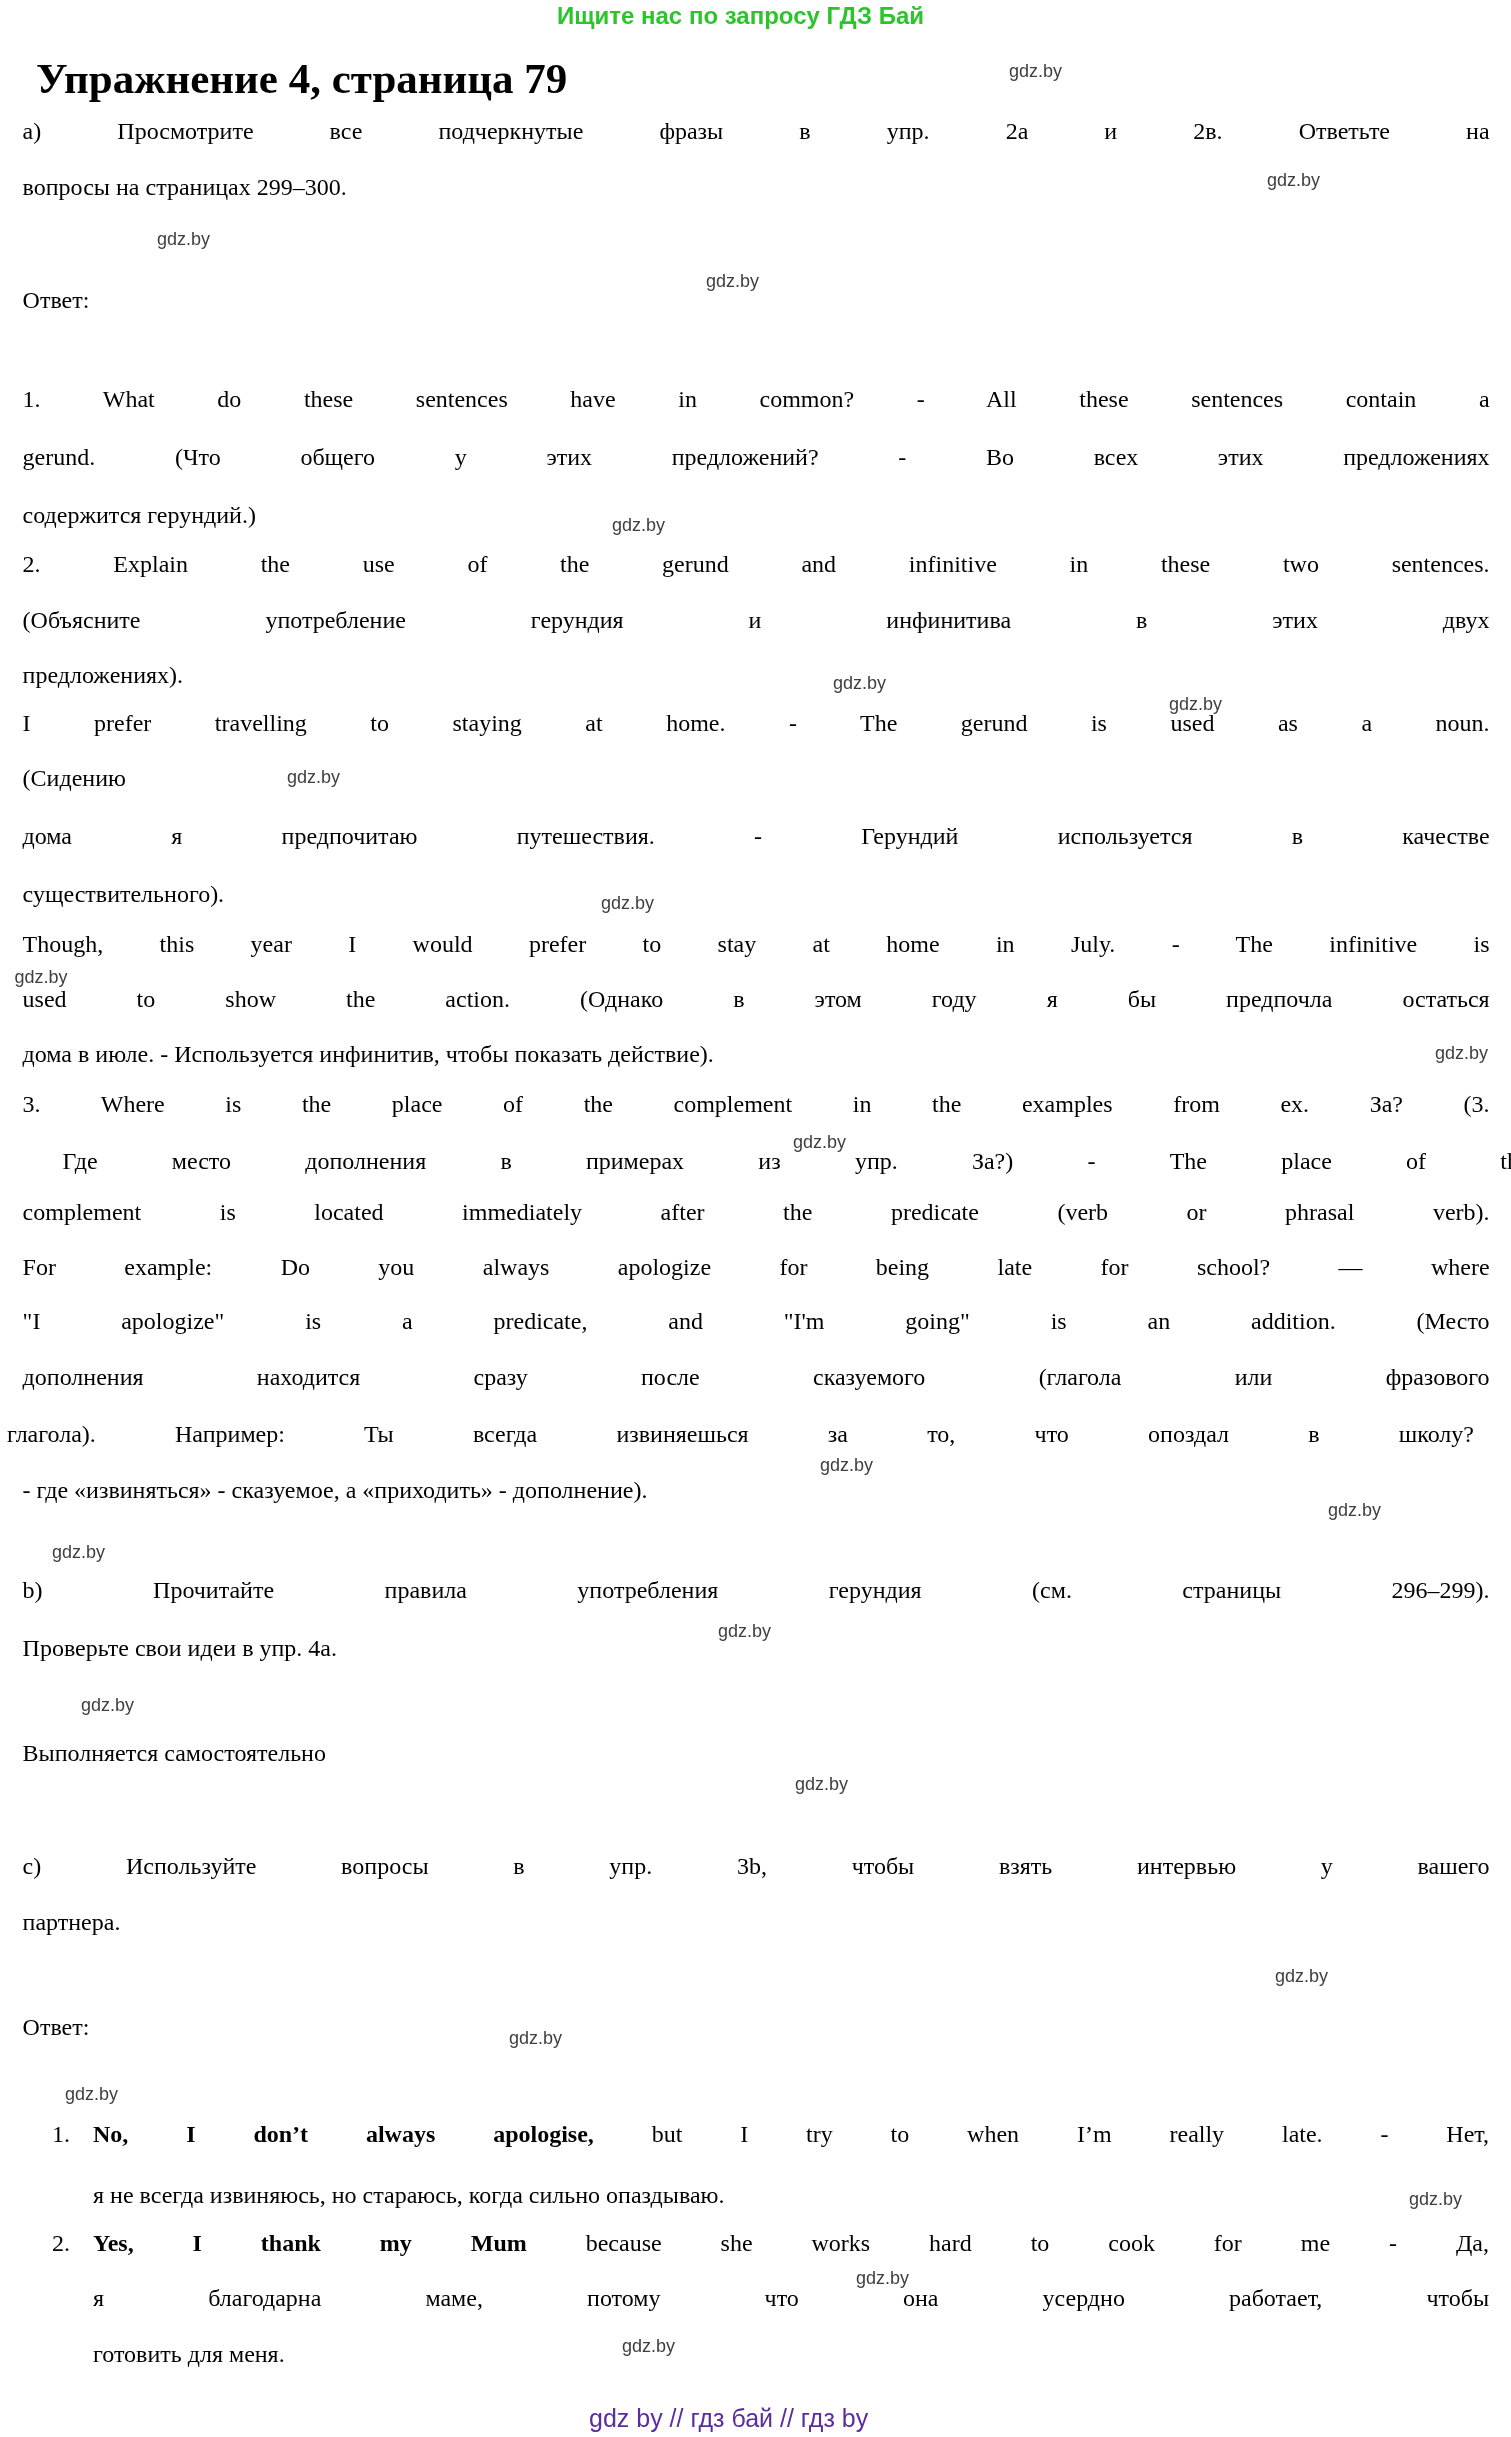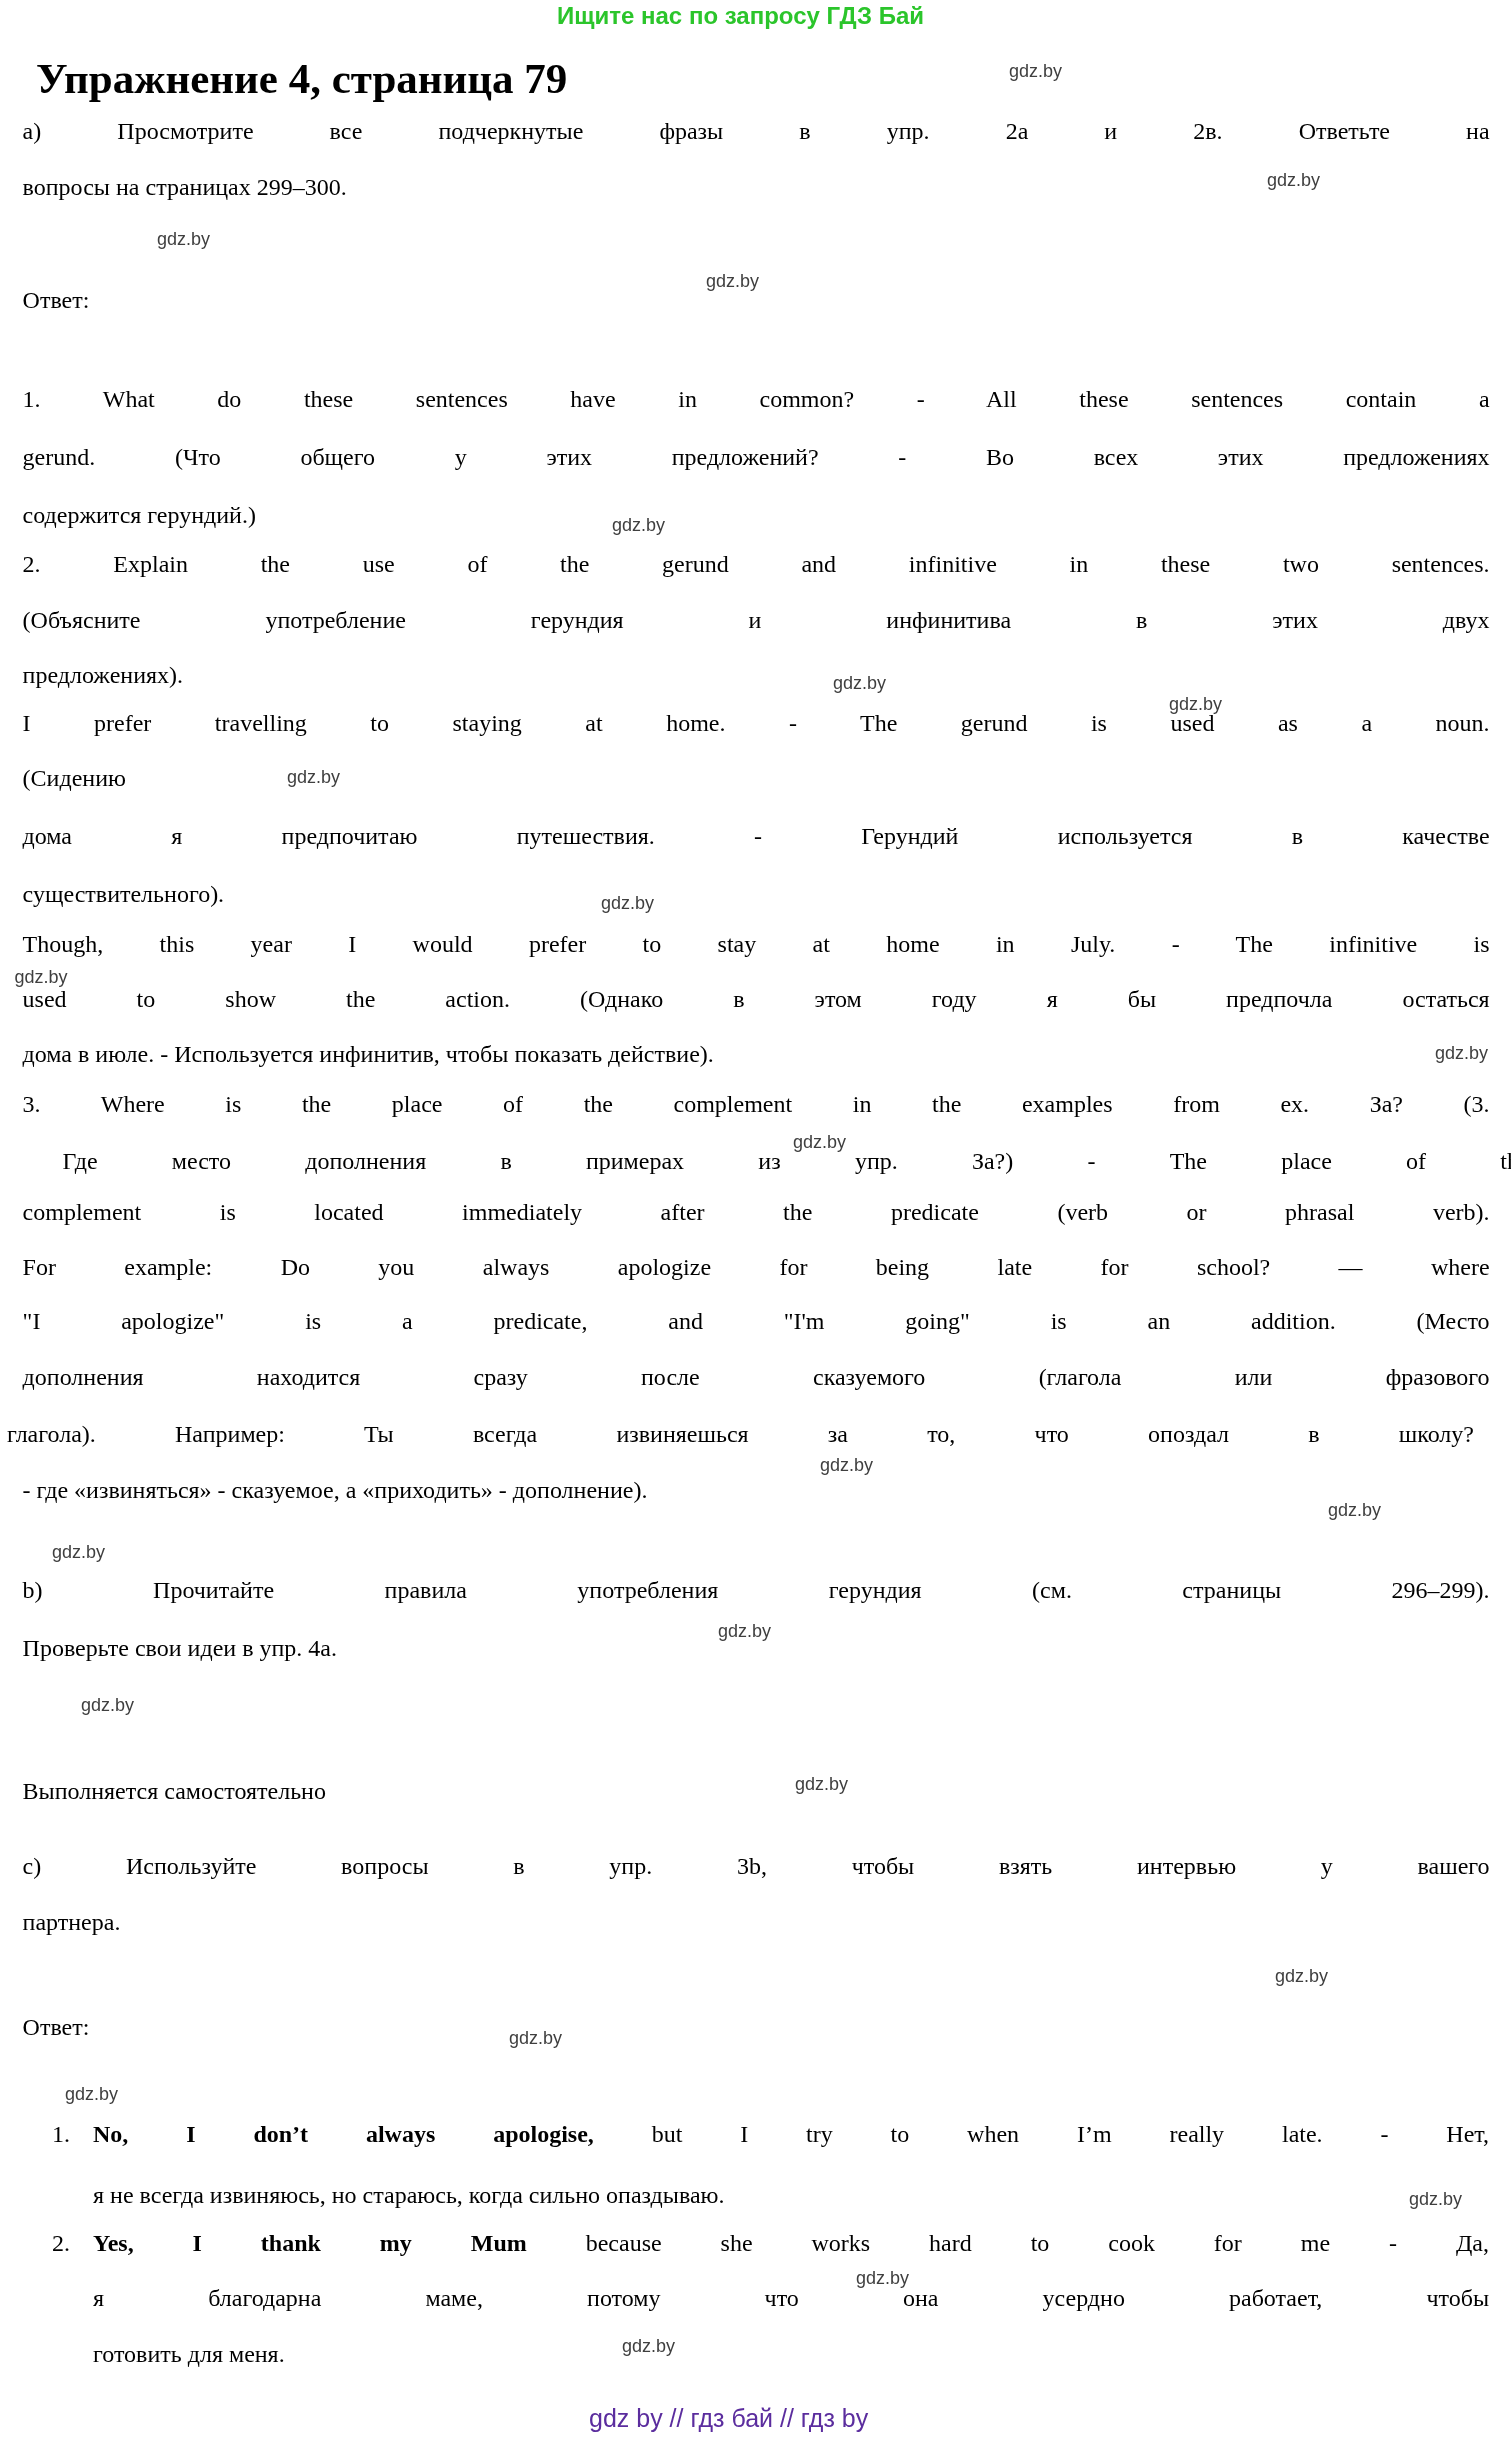--- a/index.html
+++ b/index.html
@@ -83,21 +83,21 @@
       <div class="line just" style="top: 1091px; left: 22.6px; width: 1467px;"><span>3. Where is the place of the complement in the examples from ex. За? (3.</span></div>
       <div class="line just" style="top: 1148px; left: 22.6px; width: 1467px; margin-left: 40px;"><span>Где место дополнения в примерах из упр. За?) - The place of the</span></div>
       <div class="line just" style="top: 1199px; left: 22.6px; width: 1467px;"><span>complement is located immediately after the predicate (verb or phrasal verb).</span></div>
       <div class="line just" style="top: 1254px; left: 22.6px; width: 1467px;"><span>For example: Do you always apologize for being late for school? — where</span></div>
       <div class="line just" style="top: 1308px; left: 22.6px; width: 1467px;"><span>"I apologize" is a predicate, and "I'm going" is an addition. (Место</span></div>
       <div class="line just" style="top: 1364px; left: 22.6px; width: 1467px;"><span>дополнения находится сразу после сказуемого (глагола или фразового</span></div>
       <div class="line just" style="top: 1421px; left: 7px; width: 1467px;"><span>глагола). Например: Ты всегда извиняешься за то, что опоздал в школу?</span></div>
       <div class="line" style="top: 1477px; left: 22.6px; width: 1467px;"><span>- где «извиняться» - сказуемое, а «приходить» - дополнение).</span></div>
       <div class="line just" style="top: 1577px; left: 22.6px; width: 1467px;"><span>b) Прочитайте правила употребления герундия (см. страницы 296–299).</span></div>
       <div class="line" style="top: 1635px; left: 22.6px; width: 1467px;"><span>Проверьте свои идеи в упр. 4а.</span></div>
-      <div class="line" style="top: 1740px; left: 22.6px; width: 1467px; margin-top: 38px;"><span>Выполняется самостоятельно</span></div>
+      <div class="line" style="top: 1740px; left: 22.6px; width: 1467px;"><span>Выполняется самостоятельно</span></div>
       <div class="line just" style="top: 1853px; left: 22.6px; width: 1467px;"><span>с) Используйте вопросы в упр. 3b, чтобы взять интервью у вашего</span></div>
       <div class="line" style="top: 1909px; left: 22.6px; width: 1467px;"><span>партнера.</span></div>
       <div class="line" style="top: 2014px; left: 22.6px; width: 1467px;"><span>Ответ:</span></div>
       <div class="line" style="top: 2121px; left: 52px;"><span>1.</span></div>
       <div class="line just" style="top: 2121px; left: 93px; width: 1396px;"><span class="b">No, I don’t always apologise,</span><span> but I try to when I’m really late. - Нет,</span></div>
       <div class="line" style="top: 2182px; left: 93px; width: 1396px;"><span>я не всегда извиняюсь, но стараюсь, когда сильно опаздываю.</span></div>
       <div class="line" style="top: 2230px; left: 52px;"><span>2.</span></div>
       <div class="line just" style="top: 2230px; left: 93px; width: 1396px;"><span class="b">Yes, I thank my Mum</span><span> because she works hard to cook for me - Да,</span></div>
       <div class="line just" style="top: 2285px; left: 93px; width: 1396px;"><span>я благодарна маме, потому что она усердно работает, чтобы</span></div>
       <div class="line" style="top: 2341px; left: 93px; width: 1396px;"><span>готовить для меня.</span></div>

